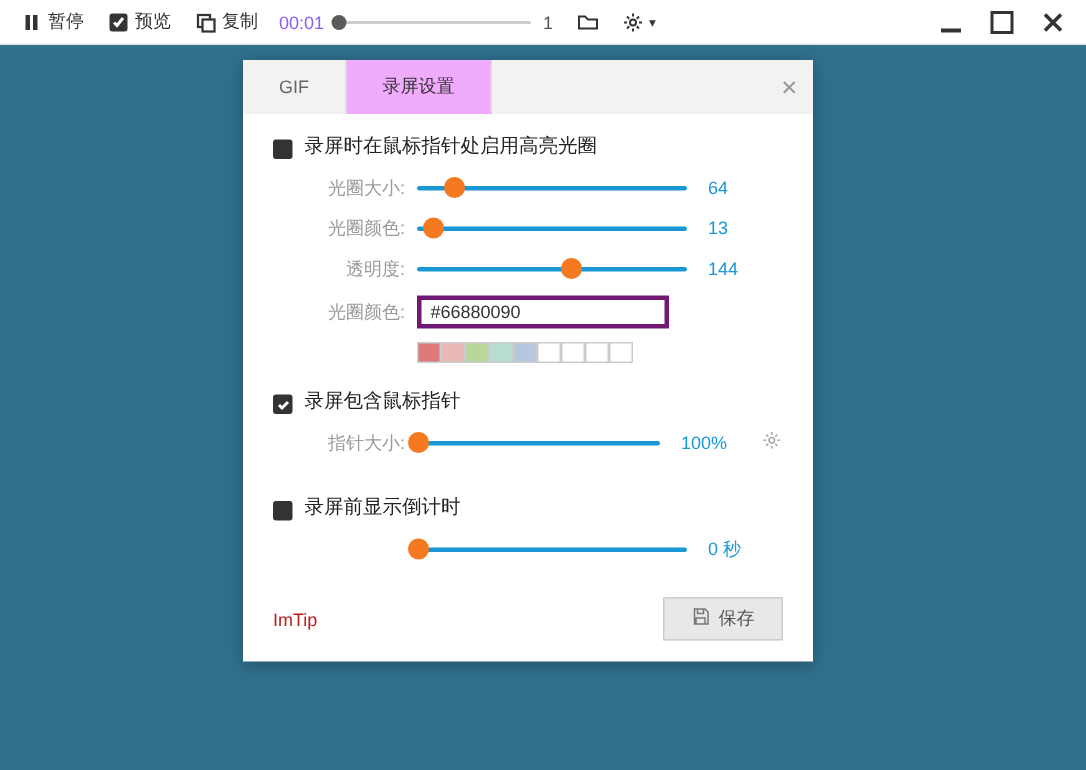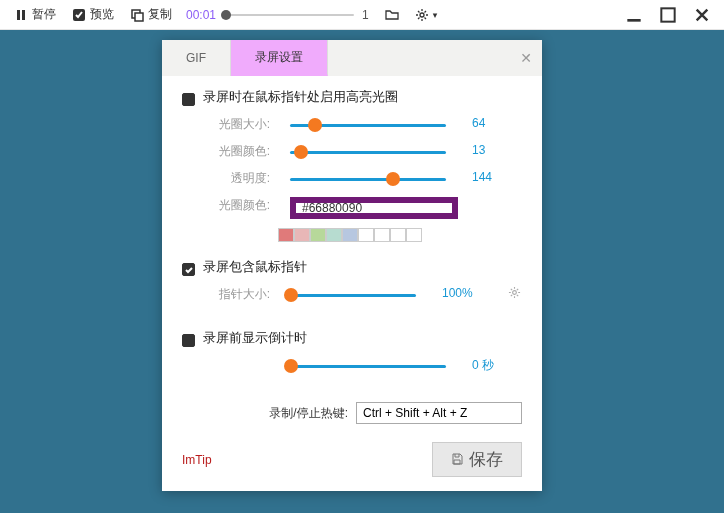--- a/index.html
+++ b/index.html
@@ -20,39 +20,39 @@
 .tab { padding: 0 24px; display: flex; align-items: center; cursor: pointer; color: #666; border-right: 1px solid #ddd; }
 .tab.active { background: #f0abfc; color: #333; border-bottom: 2px solid transparent; }
 .tab-close { position: absolute; right: 10px; top: 10px; color: #999; cursor: pointer; font-size: 14px; }
 
 .section { padding: 12px 20px 4px 20px; }
 .sec-head { display: flex; align-items: flex-end; gap: 8px; margin-bottom: 10px; }
 .chk { width: 13px; height: 13px; border: 1px solid #333; border-radius: 2px; background: #333; display: inline-flex; align-items: center; justify-content: center; }
 .chk svg { width: 10px; height: 10px; }
 .sec-title { font-size: 13px; color: #222; }
 
-.row { display: flex; align-items: flex-start; margin-bottom: 9px; padding-left: 24px; gap: 12px; }
+.row { display: flex; align-items: center; margin-bottom: 9px; padding-left: 24px; }
 .rlabel { width: 64px; text-align: right; color: #999; font-size: 12px; margin-right: 8px; }
 .slider { flex: 1; position: relative; height: 18px; display: flex; align-items: center; }
 .slider-track { position: absolute; height: 3px; width: 100%; background: #1998d5; border-radius: 2px; }
 .slider-thumb { position: absolute; width: 14px; height: 14px; border-radius: 50%; background: #f47920; top: 2px; cursor: pointer; }
 .rvalue { width: 50px; text-align: left; color: #1998d5; margin-left: 14px; font-size: 12px; }
 .gear-after { width: 14px; color: #aaa; cursor: pointer; margin-left: 4px; }
 
-.color-input { width: 168px; height: 22px; border: 6px solid #701a75; padding: 0 6px; font-size: 12px; color: #333; }
+.color-input { width: 168px; height: 22px; border: 3px solid #701a75; padding: 0 6px; font-size: 12px; color: #333; }
 .swatches { display: flex; gap: 0; margin-top: 4px; padding-left: 96px; }
 .sw { width: 16px; height: 14px; border: 1px solid #ccc; cursor: pointer; }
 
 .hotkey-row { display: flex; align-items: center; justify-content: flex-end; padding: 14px 20px 8px 20px; }
 .hk-label { color: #333; margin-right: 8px; font-size: 12px; }
 .hk-input { width: 166px; height: 22px; border: 1px solid #aaa; padding: 0 6px; font-size: 12px; }
 
 .footer { display: flex; align-items: center; justify-content: space-between; padding: 10px 20px 0 20px; }
 .link { color: #b91c1c; cursor: pointer; font-size: 12px; }
-.save-btn { background: #e8e8e8; border: 1px solid #ccc; padding: 5px 18px; display: flex; align-items: center; gap: 6px; cursor: pointer; color: #555; font-size: 17px; }
+.save-btn { background: #e8e8e8; border: 1px solid #ccc; padding: 5px 18px; display: flex; align-items: center; gap: 6px; cursor: pointer; color: #555; font-size: 12px; }
 </style>
 </head>
 <body>
 
 <div class="toolbar">
   <div class="tb-item">
     <span class="tb-icon">
         <svg viewBox="0 0 14 14">
           <rect x="3" y="2" width="3" height="10" fill="#333"></rect>
           <rect x="8" y="2" width="3" height="10" fill="#333"></rect>
@@ -203,24 +203,20 @@
     <div class="row">
       <span class="rlabel"></span>
       <div class="slider">
         <div class="slider-track"></div>
         <div class="slider-thumb" style="left:-6px"></div>
       </div>
       <span class="rvalue">0 秒</span>
     </div>
   </div>
 
-  <div class="hotkey-row">
-    <span class="hk-label">录制/停止热键:</span>
-    <input class="hk-input" value="Ctrl + Shift + Alt + Z" style="">
-  </div>
 
   <div class="footer">
     <span class="link">ImTip</span>
     <div class="save-btn">
       <span><svg width="12" height="12" viewBox="0 0 12 12">
             <path d="M2 1 L9 1 L11 3 L11 11 L2 11 Z M4 1 L4 4 L8 4 L8 1 M3 7 L9 7 L9 11 L3 11 Z" fill="none" stroke="#777" stroke-width="1"></path>
           </svg></span>
       <span>保存</span>
     </div>
   </div>

